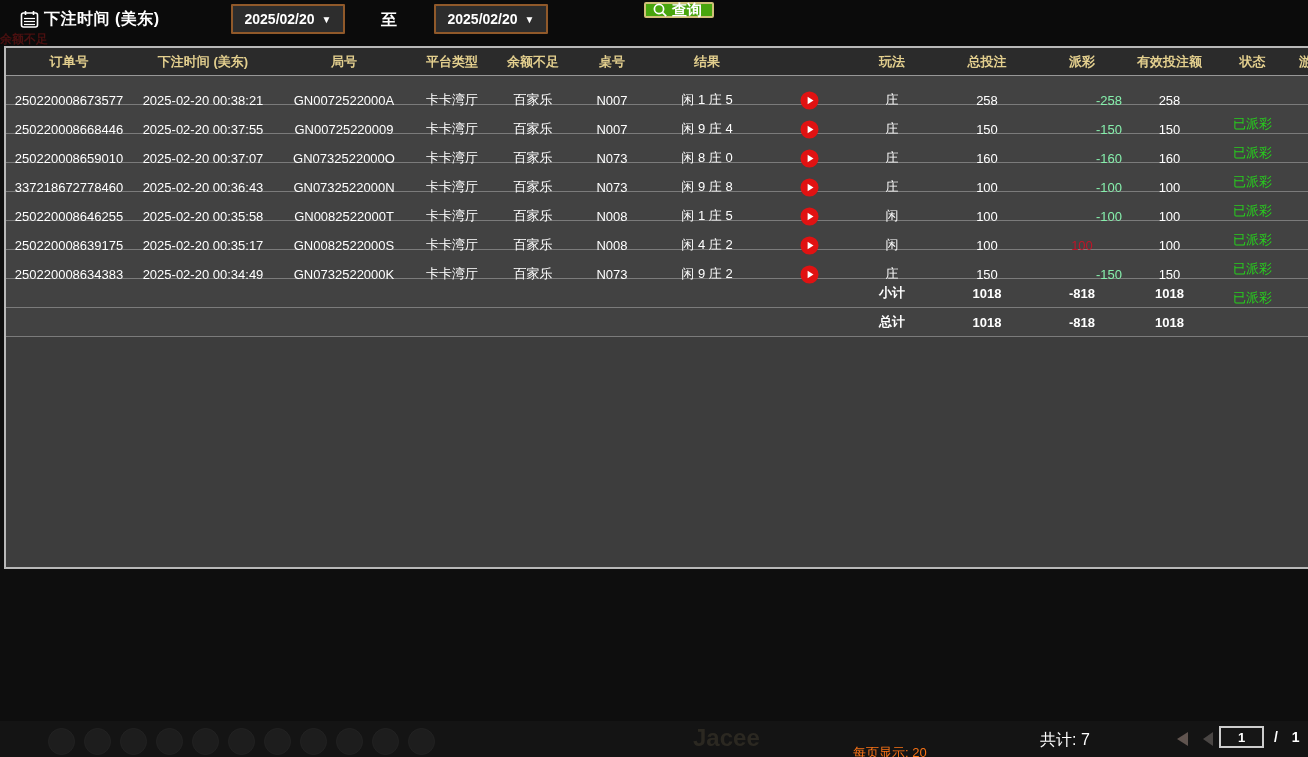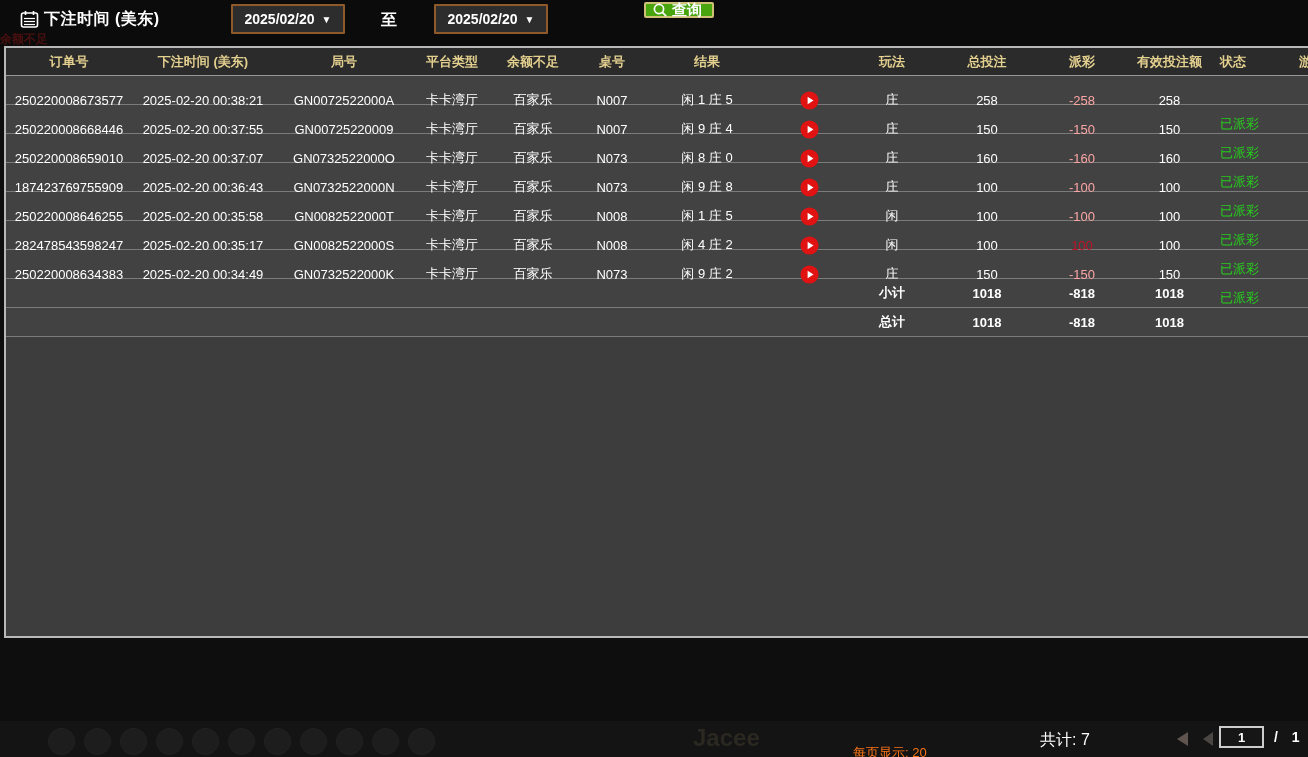--- a/index.html
+++ b/index.html
@@ -26,38 +26,38 @@
   .to-label { position:absolute; left:381px; top:10px; font-size:16px; font-weight:bold; }
   .query-btn {
     position:absolute; left:644px; top:2px; height:16px; padding:0 10px 0 6px;
     background:#48a50e; border:2px solid #cfc078; border-radius:2px;
     display:flex; align-items:center; gap:3px;
     color:#fff; font-size:15px; font-weight:bold; cursor:pointer;
   }
   .balance-hint { position:absolute; left:0px; top:31px; z-index:4; font-size:12px; font-weight:bold; color:#4a1010; }
   
   .table-frame {
-    position:absolute; left:4px; top:46px; width:1304px; height:592px;
+    position:absolute; left:4px; top:46px; width:1304px; height:523px;
     border:2px solid #b8b8b8; border-right:none;
     background:#3d3d3d; overflow:hidden; z-index:2;
   }
   .grid { width:1369px; }
   .row {
     display:grid;
     grid-template-columns:126px 142px 140px 76px 86px 72px 118px 86px 80px 110px 80px 95px 68px 90px;
     height:29px; align-items:center; text-align:center;
     background:#424242; border-bottom:1px solid #7b7b7b;
     font-size:13px; color:#fff;
   }
   .row.header { background:#2b2b2b; color:#e3cf8e; font-weight:bold; height:28px; border-bottom:1px solid #989898; }
   .row.summary { background:#424242; }
   .cell { overflow:hidden; white-space:nowrap; }
-  .cell.status { text-align:left; padding-left:3px; }
+  .cell.status { text-align:center; padding-left:3px; }
   .cell.detail { text-align:left; padding-left:14px; }
-  .green { color:#fca5a5; }
+  .green { color:#86efac;text-align:right; }
   .red { color:#c01428; }
   .status-green { color:#27cf1d;margin-top:48px; }
   .yellow { color:#ffffff; font-weight:bold; }
   .play-wrap { display:flex; justify-content:center; align-items:center; cursor:pointer; }
   
   .footer { position:absolute; left:0; top:721px; width:1308px; height:36px; background:#141414; z-index:3; }
   .per-page { position:absolute; left:853px; top:23px; font-size:13px; color:#f97316; }
   .total-count { position:absolute; left:1040px; top:9px; font-size:16px; color:#fff; }
   .pg-arrow { position:absolute; top:11px; width:0; height:0; border-style:solid; cursor:pointer; }
   .pg-first { left:1177px; border-width:7px 11px 7px 0; border-color:transparent #60544f transparent transparent; }
@@ -194,21 +194,21 @@
           </span>
         </div>
         <div class="cell method">庄</div>
         <div class="cell total_bet">160</div>
         <div class="cell payout green">-160</div>
         <div class="cell valid_bet">160</div>
         <div class="cell status status-green">已派彩</div>
         <div class="cell detail"></div>
       </div>
       <div class="row ">
-        <div class="cell order">187423769755909</div>
+        <div class="cell order">337218672778460</div>
         <div class="cell time">2025-02-20 00:36:43</div>
         <div class="cell round">GN0732522000N</div>
         <div class="cell platform">卡卡湾厅</div>
         <div class="cell game">百家乐</div>
         <div class="cell table">N073</div>
         <div class="cell result">闲 9 庄 8</div>
         <div class="cell play">
           <span class="play-wrap">
             <svg width="19" height="19" viewBox="0 0 20 20">
               <circle cx="10" cy="10" r="9.5" fill="#e01212"></circle>
@@ -240,21 +240,21 @@
           </span>
         </div>
         <div class="cell method">闲</div>
         <div class="cell total_bet">100</div>
         <div class="cell payout green">-100</div>
         <div class="cell valid_bet">100</div>
         <div class="cell status status-green">已派彩</div>
         <div class="cell detail"></div>
       </div>
       <div class="row ">
-        <div class="cell order">282478543598247</div>
+        <div class="cell order">250220008639175</div>
         <div class="cell time">2025-02-20 00:35:17</div>
         <div class="cell round">GN0082522000S</div>
         <div class="cell platform">卡卡湾厅</div>
         <div class="cell game">百家乐</div>
         <div class="cell table">N008</div>
         <div class="cell result">闲 4 庄 2</div>
         <div class="cell play">
           <span class="play-wrap">
             <svg width="19" height="19" viewBox="0 0 20 20">
               <circle cx="10" cy="10" r="9.5" fill="#e01212"></circle>

